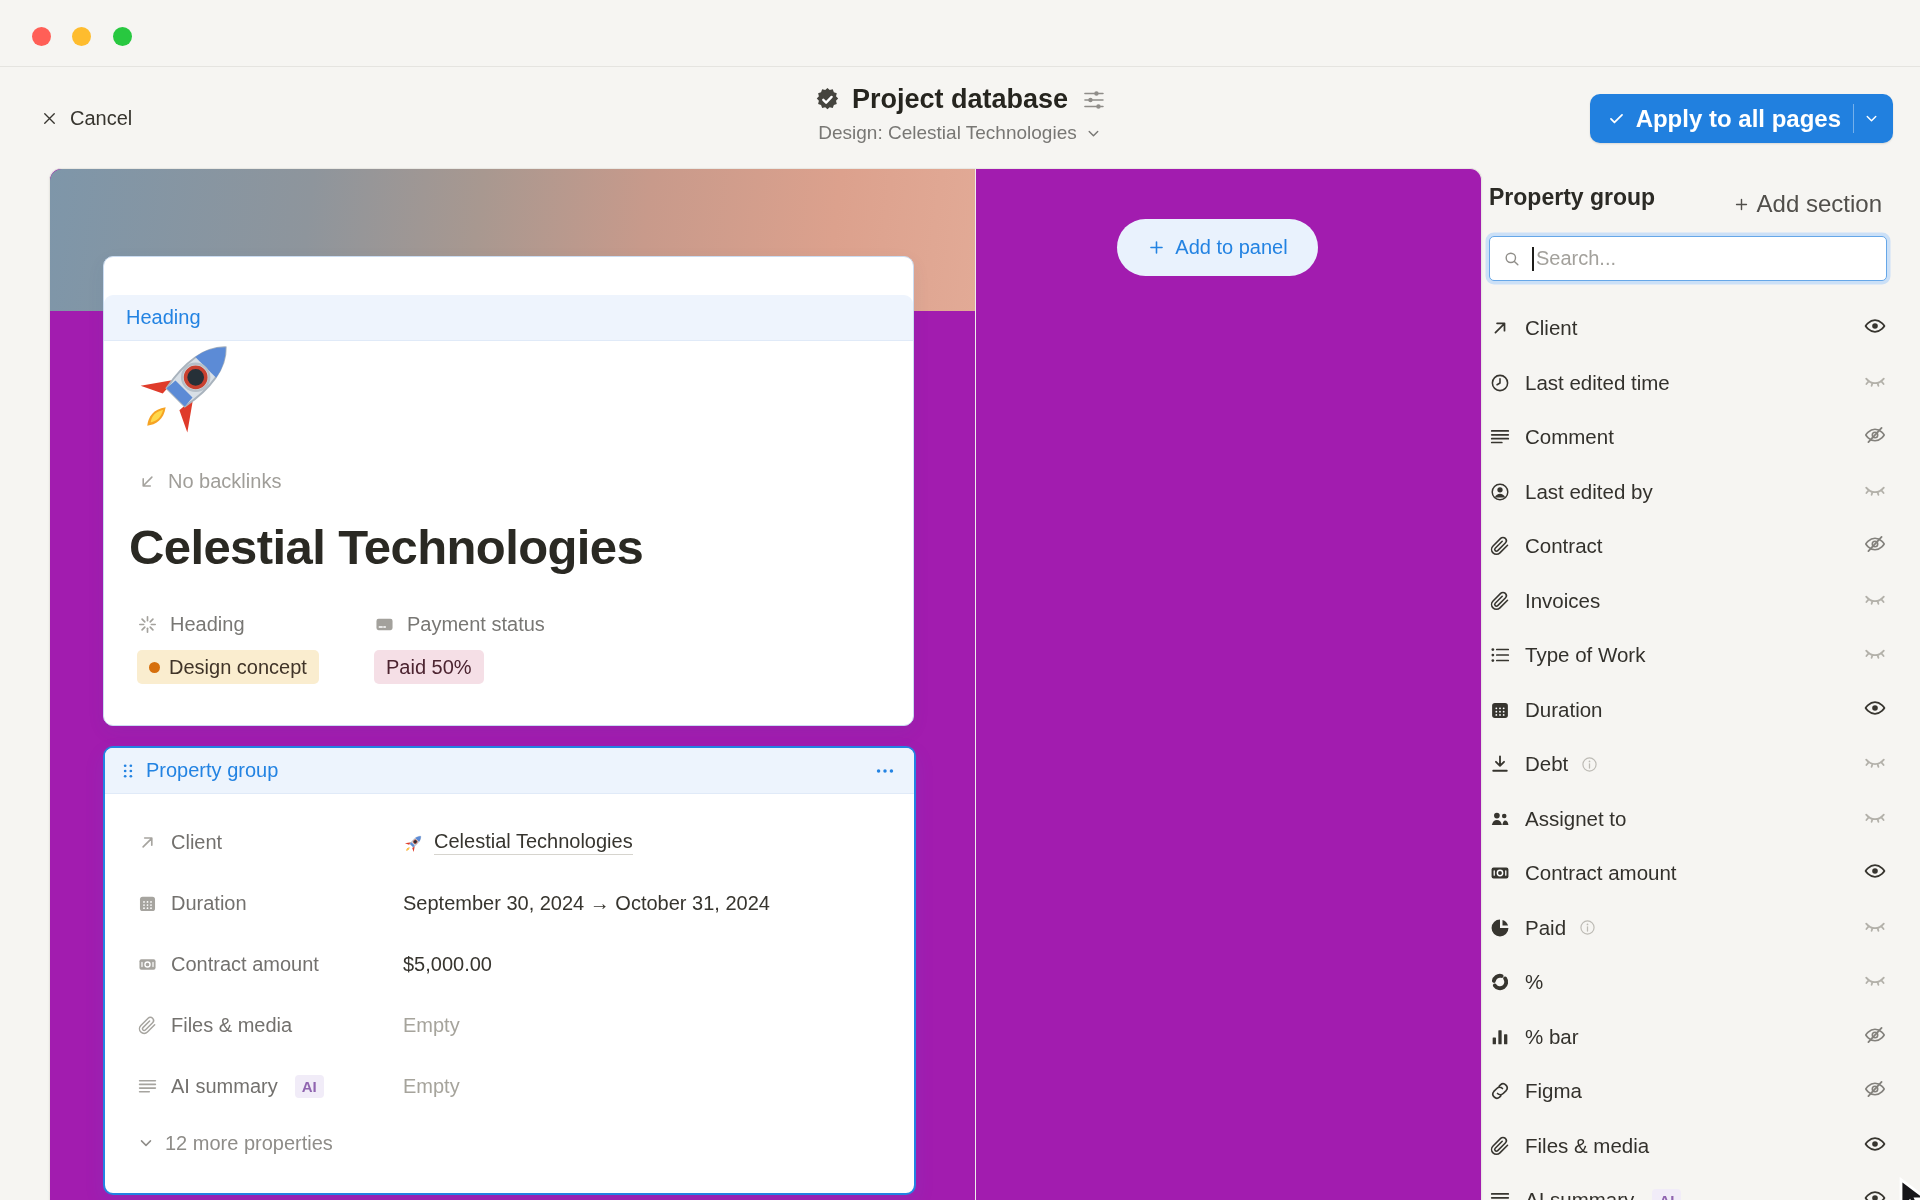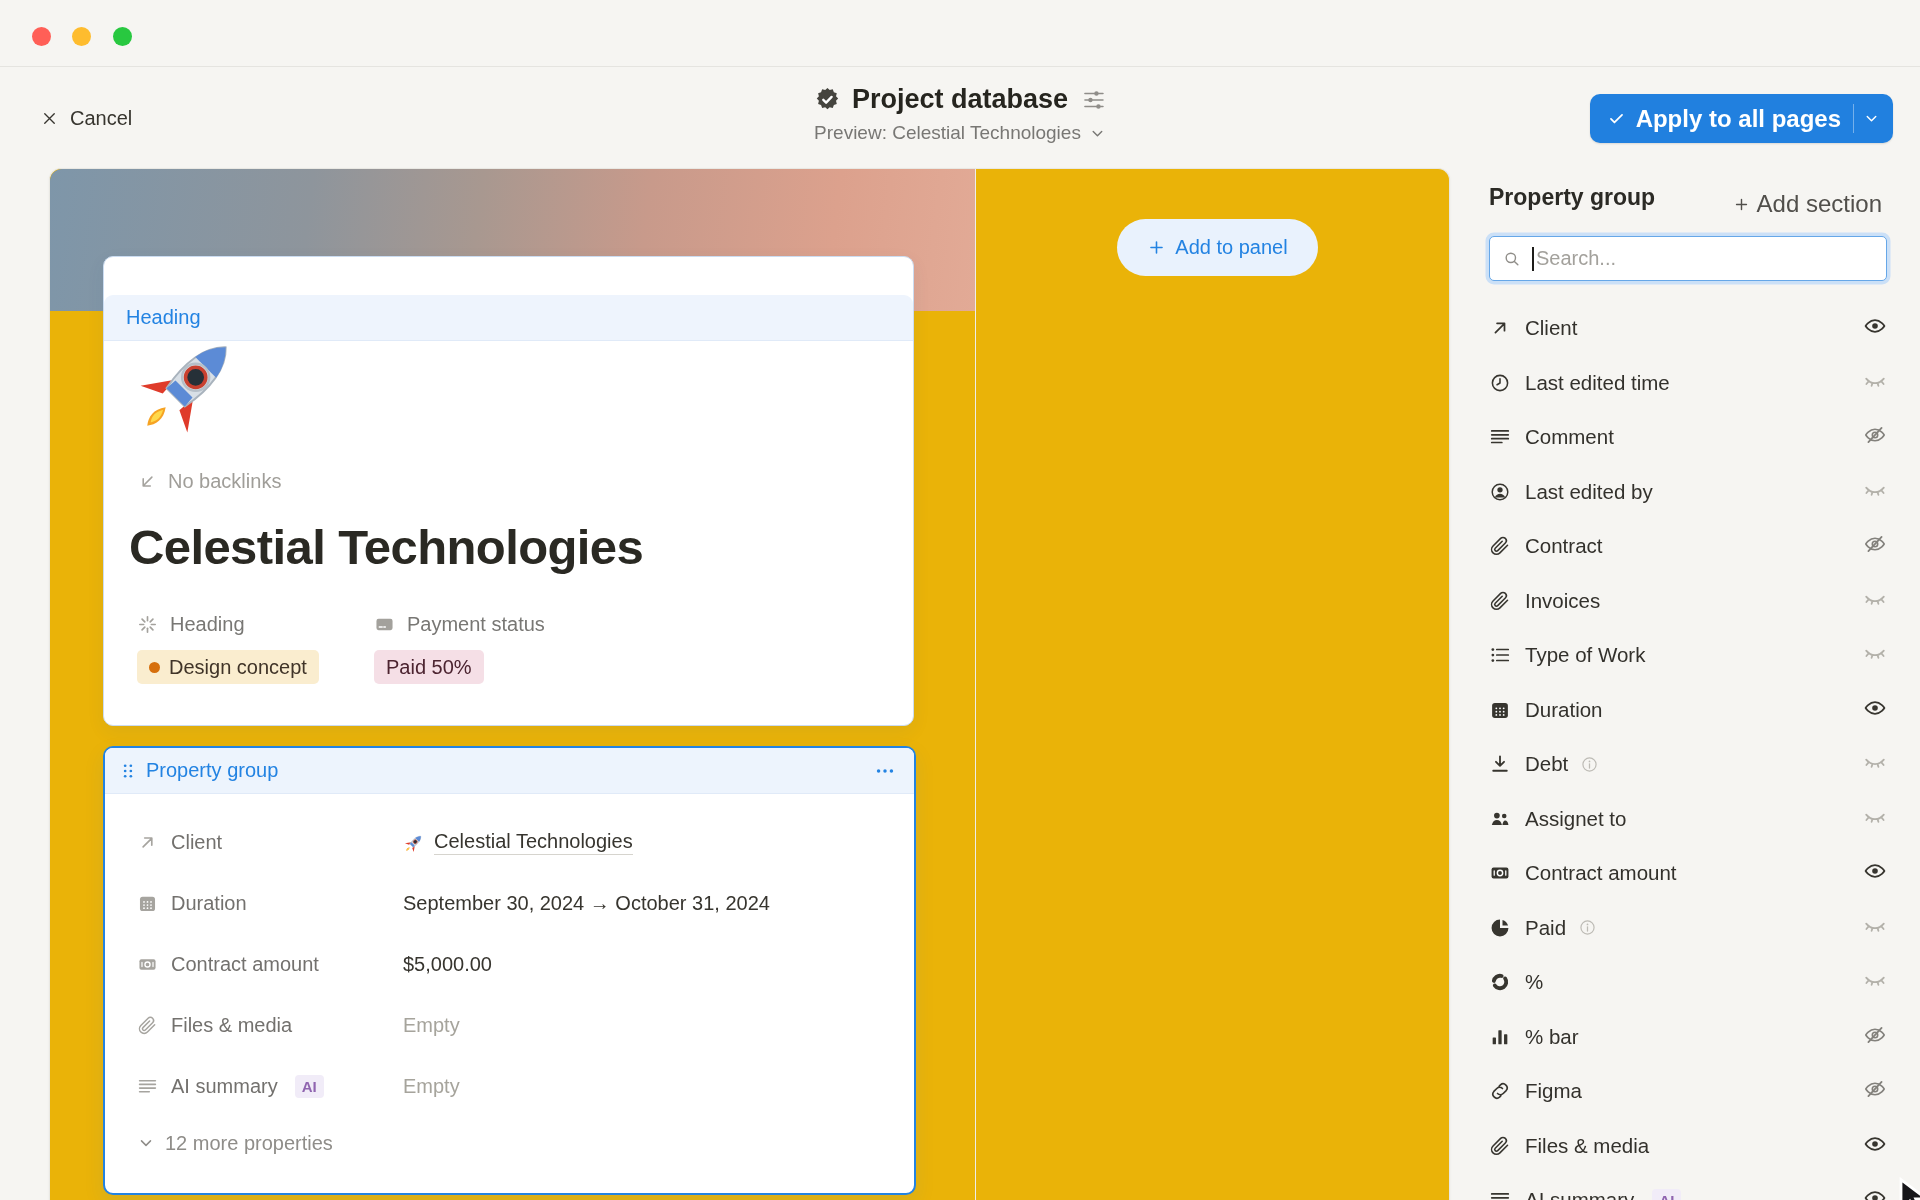--- a/index.html
+++ b/index.html
@@ -22,21 +22,21 @@
   #title-row{display:flex;align-items:center;gap:11px;}
   #page-title{font-size:27px;font-weight:700;color:#26251F;}
   #title-badge{color:#45443E;}
   #title-settings{color:#8F8D89;margin-left:3px;}
   #preview-row{display:flex;align-items:center;gap:8px;margin-top:7px;color:#787774;font-size:19px;}
   #apply-btn{position:absolute;right:27px;top:94px;height:49px;background:#2180DF;border-radius:10px;display:flex;align-items:center;color:#fff;padding:0 13px 0 17px;box-shadow:0 1px 2px rgba(0,0,0,.12);}
   #apply-btn .lbl{font-size:24px;font-weight:700;margin:0 12px 0 10px;}
   #apply-btn .divider{width:1px;height:29px;background:rgba(255,255,255,.38);margin-right:9px;}
 
   
-  #canvas{position:absolute;left:49px;top:168px;width:1399px;height:1032px;background:#eab308;border:1px solid #E9E8E3;border-bottom:none;border-radius:12px 12px 0 0;box-shadow:0 1px 3px rgba(0,0,0,.05);}
+  #canvas{position:absolute;left:49px;top:168px;width:1399px;height:1032px;background:#a21caf;border:1px solid #E9E8E3;border-bottom:none;border-radius:12px 12px 0 0;box-shadow:0 1px 3px rgba(0,0,0,.05);padding-left:32px;}
   #cover{position:absolute;left:0;top:0;width:925px;height:142px;border-radius:12px 0 0 0;background:linear-gradient(97deg,#7E96A9 0%,#8E959C 28%,#A89890 46%,#C89A8B 64%,#DCA18D 84%,#E2AA96 100%);}
   #col-divider{position:absolute;left:925px;top:0;bottom:0;width:1px;background:#EEEDEA;}
   #add-panel-btn{position:absolute;left:1067px;top:50px;width:201px;height:57px;border-radius:29px;background:#E9F2FD;color:#2383E2;display:flex;align-items:center;justify-content:center;gap:9px;font-size:20px;font-weight:500;}
 
   
   #heading-card{position:absolute;left:53px;top:87px;width:809px;height:468px;background:#fff;border:1px solid #CBDCF1;border-radius:10px;box-shadow:0 6px 18px rgba(40,80,140,.07);}
   .hb-strip{height:45px;background:#EEF4FD;border-bottom:1px solid #E0EAF8;border-radius:9px 9px 0 0;display:flex;align-items:center;padding-left:22px;color:#2383E2;font-size:20px;font-weight:500;margin-top:38px;}
   #hb-rocket{position:absolute;left:26px;top:68px;width:118px;height:118px;}
   #hb-backlinks{position:absolute;left:33px;top:213px;display:flex;align-items:center;gap:10px;color:#A09E99;font-size:20px;}
   #hb-backlinks .icn{color:#A5A39E;}
@@ -116,21 +116,21 @@
       <span class="icn" id="title-settings">
           <svg width="24" height="24" viewBox="0 0 24 24" fill="none" stroke="currentColor" stroke-width="1.8" stroke-linecap="round" stroke-linejoin="round">
             <path d="M3 5.5h18M3 12h18M3 18.5h18" stroke-width="1.6"></path>
             <circle cx="14.5" cy="5.5" r="2.2" fill="currentColor" stroke="none"></circle>
             <circle cx="8.5" cy="12" r="2.2" fill="currentColor" stroke="none"></circle>
             <circle cx="16.5" cy="18.5" r="2.2" fill="currentColor" stroke="none"></circle>
           </svg>
         </span>
     </div>
     <div id="preview-row">
-      <span>Preview: Celestial Technologies</span>
+      <span>Design: Celestial Technologies</span>
       <span class="icn">
           <svg width="17" height="17" viewBox="0 0 24 24" fill="none" stroke="currentColor" stroke-width="1.8" stroke-linecap="round" stroke-linejoin="round">
             <path d="M6 9.2l6 6 6-6" stroke-width="2"></path>
           </svg>
         </span>
     </div>
   </div>
 
   <div id="apply-btn">
     <span class="icn">

